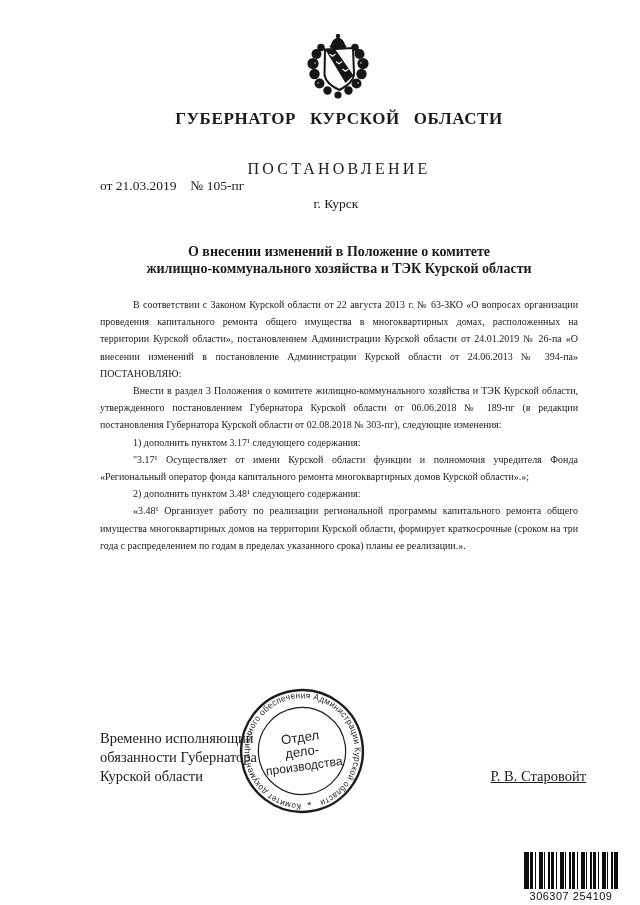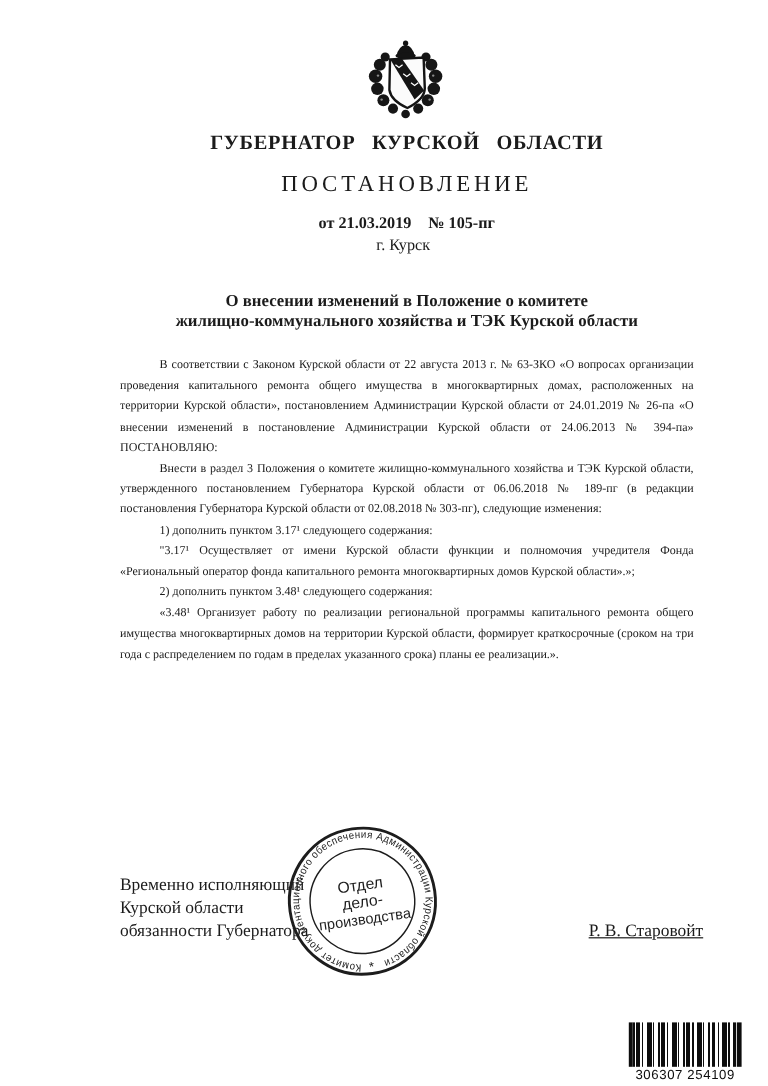--- a/index.html
+++ b/index.html
@@ -13,26 +13,26 @@
     overflow:hidden;
   }
   
   .emblem{position:absolute;left:301px;top:33px;width:74px;height:71px;}
   .authority{
     position:absolute;left:100px;top:109px;width:478px;
     text-align:center;font-size:17px;font-weight:bold;
     word-spacing:9px;letter-spacing:.6px;white-space:nowrap;
   }
   .doctype{
-    position:absolute;left:100px;top:143px;width:478px;
-    text-align:center;font-size:19px;letter-spacing:3.2px;
+    position:absolute;left:100px;top:160px;width:478px;
+    text-align:center;font-size:16px;letter-spacing:3.2px;
   }
   .dateline{
     position:absolute;left:100px;top:178px;width:478px;
-    text-align:center;font-size:13.5px;font-weight:bold;
+    font-size:13.5px;
   }
   .dateline .num{margin-left:14px;}
   .city{
     position:absolute;left:97px;top:196px;width:478px;
     text-align:center;font-size:13.5px;
   }
   
   .title{
     position:absolute;left:80px;top:244px;width:518px;
     text-align:center;font-size:14px;font-weight:bold;line-height:16.5px;
@@ -148,22 +148,22 @@
     <p class="ind">Внести в раздел 3 Положения о комитете жилищно-коммунального хозяйства и ТЭК Курской области, утвержденного постановлением Губернатора Курской области от 06.06.2018 № 189-пг (в редакции постановления Губернатора Курской области от 02.08.2018 № 303-пг), следующие изменения:</p>
     <p class="ind">1) дополнить пунктом 3.17¹ следующего содержания:</p>
     <p class="ind">"3.17¹ Осуществляет от имени Курской области функции и полномочия учредителя Фонда «Региональный оператор фонда капитального ремонта многоквартирных домов Курской области».»;</p>
     <p class="ind">2) дополнить пунктом 3.48¹ следующего содержания:</p>
     <p class="ind">«3.48¹ Организует работу по реализации региональной программы капитального ремонта общего имущества многоквартирных домов на территории Курской области, формирует краткосрочные (сроком на три года с распределением по годам в пределах указанного срока) планы ее реализации.».</p>
   </div>
 
   <div class="signature">
     <div>
       <div>Временно исполняющий</div>
+      <div>обязанности Губернатора</div>
       <div>Курской области</div>
-      <div>обязанности Губернатора</div>
     </div>
     <div class="sig-name">Р. В. Старовойт</div>
   </div>
 
   <div class="stamp">
     <svg viewBox="0 0 140 140" xmlns="http://www.w3.org/2000/svg">
       <defs>
         <path id="ringPath" d="M 70,122 A 52,52 0 1,1 70,18 A 52,52 0 1,1 70,122"></path>
       </defs>
       <circle cx="70" cy="70" r="60" fill="none" stroke="#1d1d1d" stroke-width="2.4"></circle>

